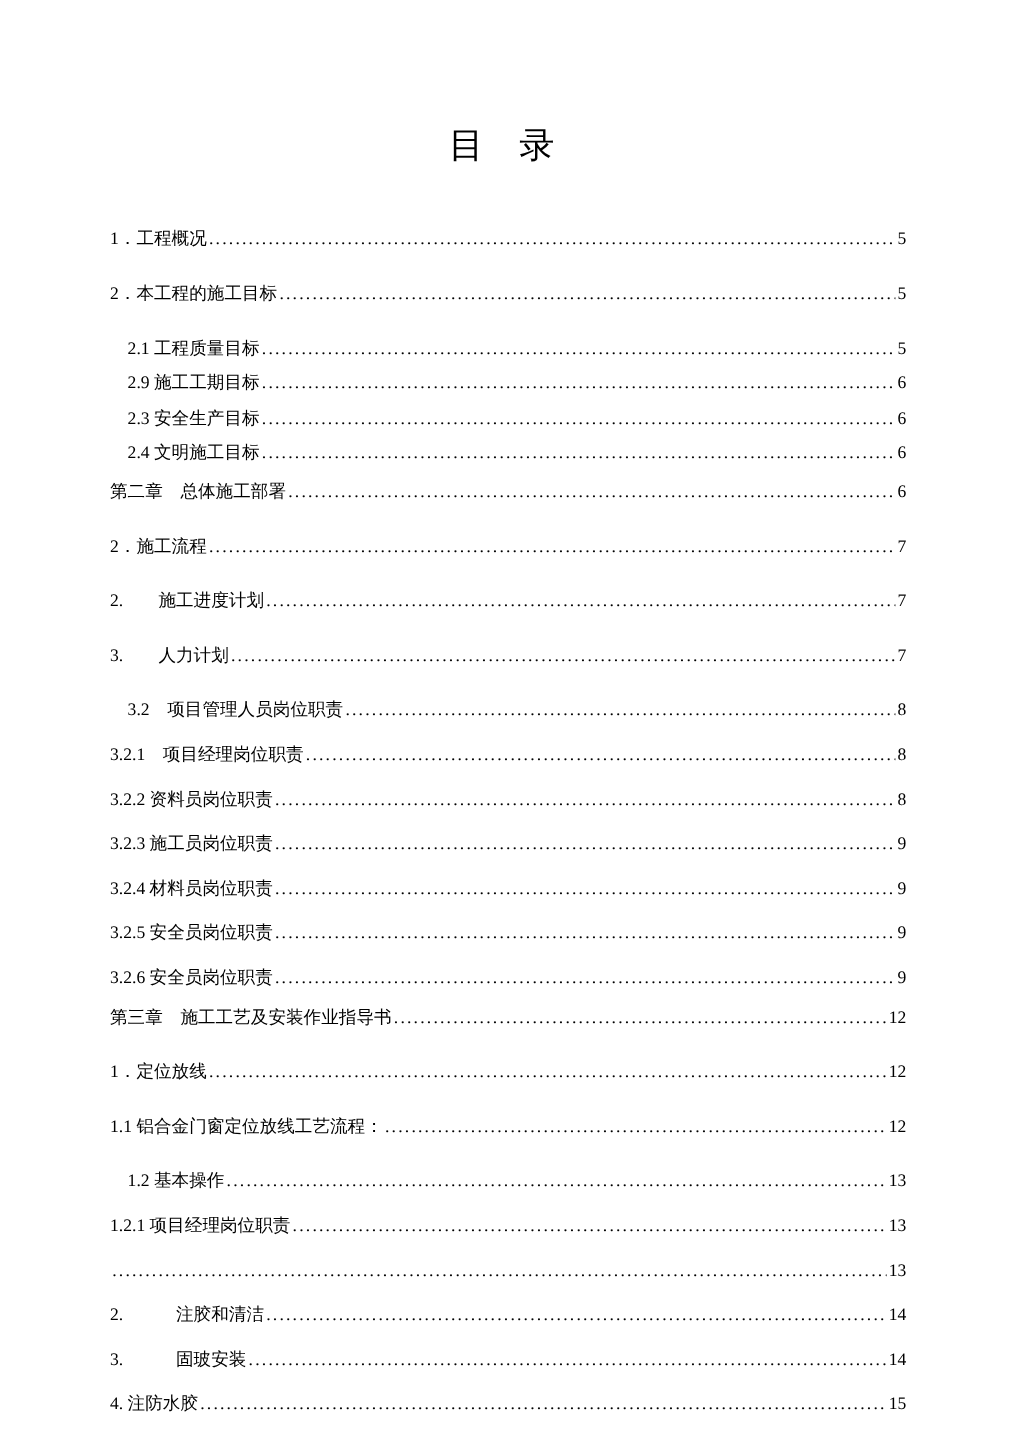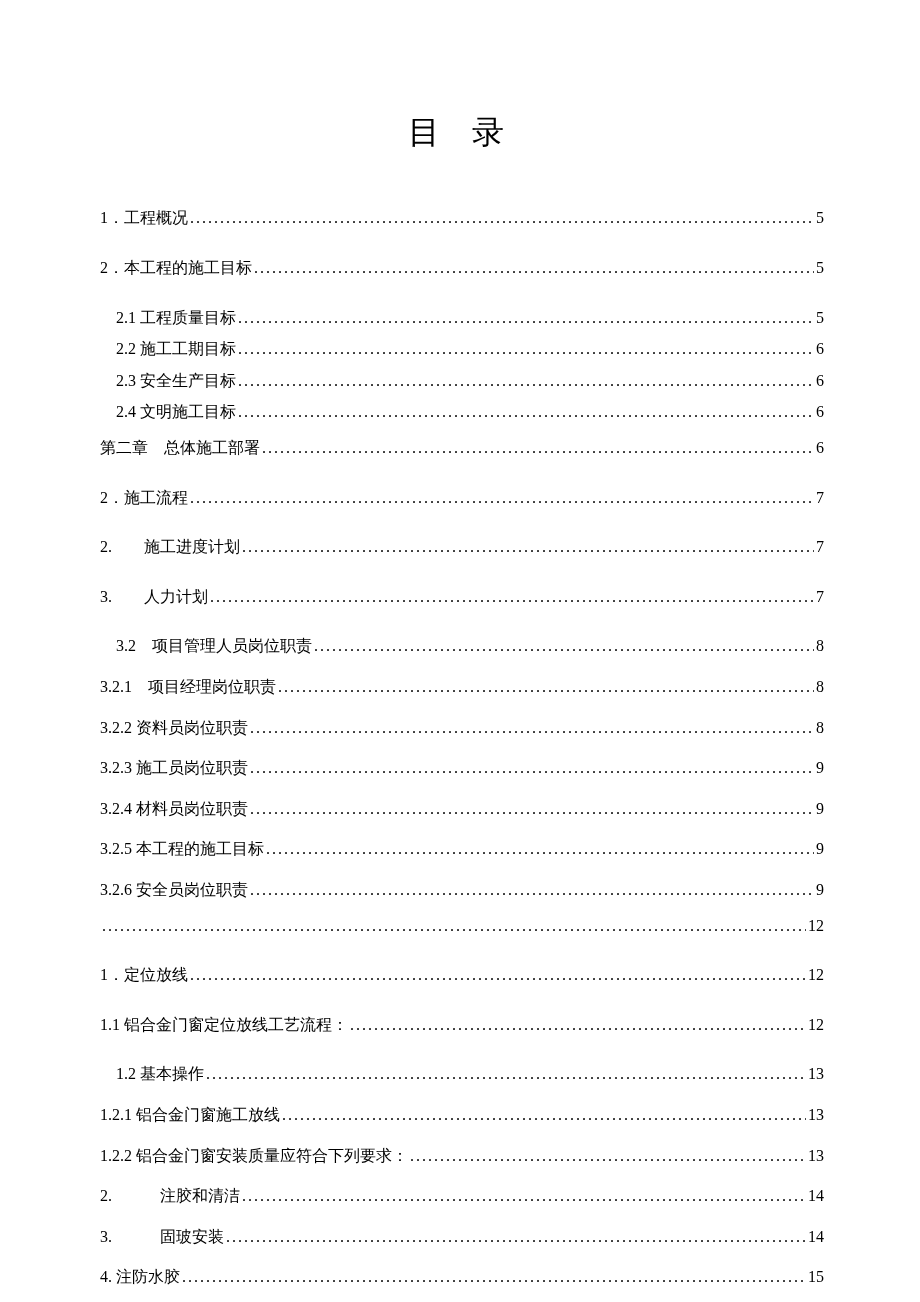--- a/index.html
+++ b/index.html
@@ -63,21 +63,21 @@
         <span class="toc-label">2．本工程的施工目标</span>
         <span class="toc-dots"></span>
         <span class="toc-page">5</span>
       </div>
       <div class="toc-entry lvl-1">
         <span class="toc-label">2.1 工程质量目标 </span>
         <span class="toc-dots"></span>
         <span class="toc-page">5</span>
       </div>
       <div class="toc-entry lvl-1">
-        <span class="toc-label">2.2 施工工期目标 </span>
+        <span class="toc-label">2.9 施工工期目标 </span>
         <span class="toc-dots"></span>
         <span class="toc-page">6</span>
       </div>
       <div class="toc-entry lvl-1">
         <span class="toc-label">2.3 安全生产目标 </span>
         <span class="toc-dots"></span>
         <span class="toc-page">6</span>
       </div>
       <div class="toc-entry lvl-1">
         <span class="toc-label">2.4 文明施工目标 </span>
@@ -123,55 +123,55 @@
         <span class="toc-label">3.2.3 施工员岗位职责 </span>
         <span class="toc-dots"></span>
         <span class="toc-page">9</span>
       </div>
       <div class="toc-entry lvl-2 tight">
         <span class="toc-label">3.2.4 材料员岗位职责 </span>
         <span class="toc-dots"></span>
         <span class="toc-page">9</span>
       </div>
       <div class="toc-entry lvl-2 tight">
-        <span class="toc-label">3.2.5 本工程的施工目标 </span>
+        <span class="toc-label">3.2.5 安全员岗位职责 </span>
         <span class="toc-dots"></span>
         <span class="toc-page">9</span>
       </div>
       <div class="toc-entry lvl-2 tight">
         <span class="toc-label">3.2.6 安全员岗位职责 </span>
         <span class="toc-dots"></span>
         <span class="toc-page">9</span>
       </div>
       <div class="toc-entry chapter">
+        <span class="toc-label">第三章　施工工艺及安装作业指导书</span>
         <span class="toc-dots"></span>
         <span class="toc-page">12</span>
       </div>
       <div class="toc-entry lvl-0">
         <span class="toc-label">1．定位放线</span>
         <span class="toc-dots"></span>
         <span class="toc-page">12</span>
       </div>
       <div class="toc-entry lvl-0">
         <span class="toc-label">1.1 铝合金门窗定位放线工艺流程：</span>
         <span class="toc-dots"></span>
         <span class="toc-page">12</span>
       </div>
       <div class="toc-entry lvl-1">
         <span class="toc-label">1.2 基本操作</span>
         <span class="toc-dots"></span>
         <span class="toc-page">13</span>
       </div>
       <div class="toc-entry lvl-2 tight">
-        <span class="toc-label">1.2.1 铝合金门窗施工放线</span>
+        <span class="toc-label">1.2.1 项目经理岗位职责</span>
         <span class="toc-dots"></span>
         <span class="toc-page">13</span>
       </div>
       <div class="toc-entry lvl-2 tight">
-        <span class="toc-label">1.2.2 铝合金门窗安装质量应符合下列要求：</span>
         <span class="toc-dots"></span>
         <span class="toc-page">13</span>
       </div>
       <div class="toc-entry lvl-2 tight">
         <span class="toc-label">2.　　　注胶和清洁 </span>
         <span class="toc-dots"></span>
         <span class="toc-page">14</span>
       </div>
       <div class="toc-entry lvl-2 tight">
         <span class="toc-label">3.　　　固玻安装 </span>

